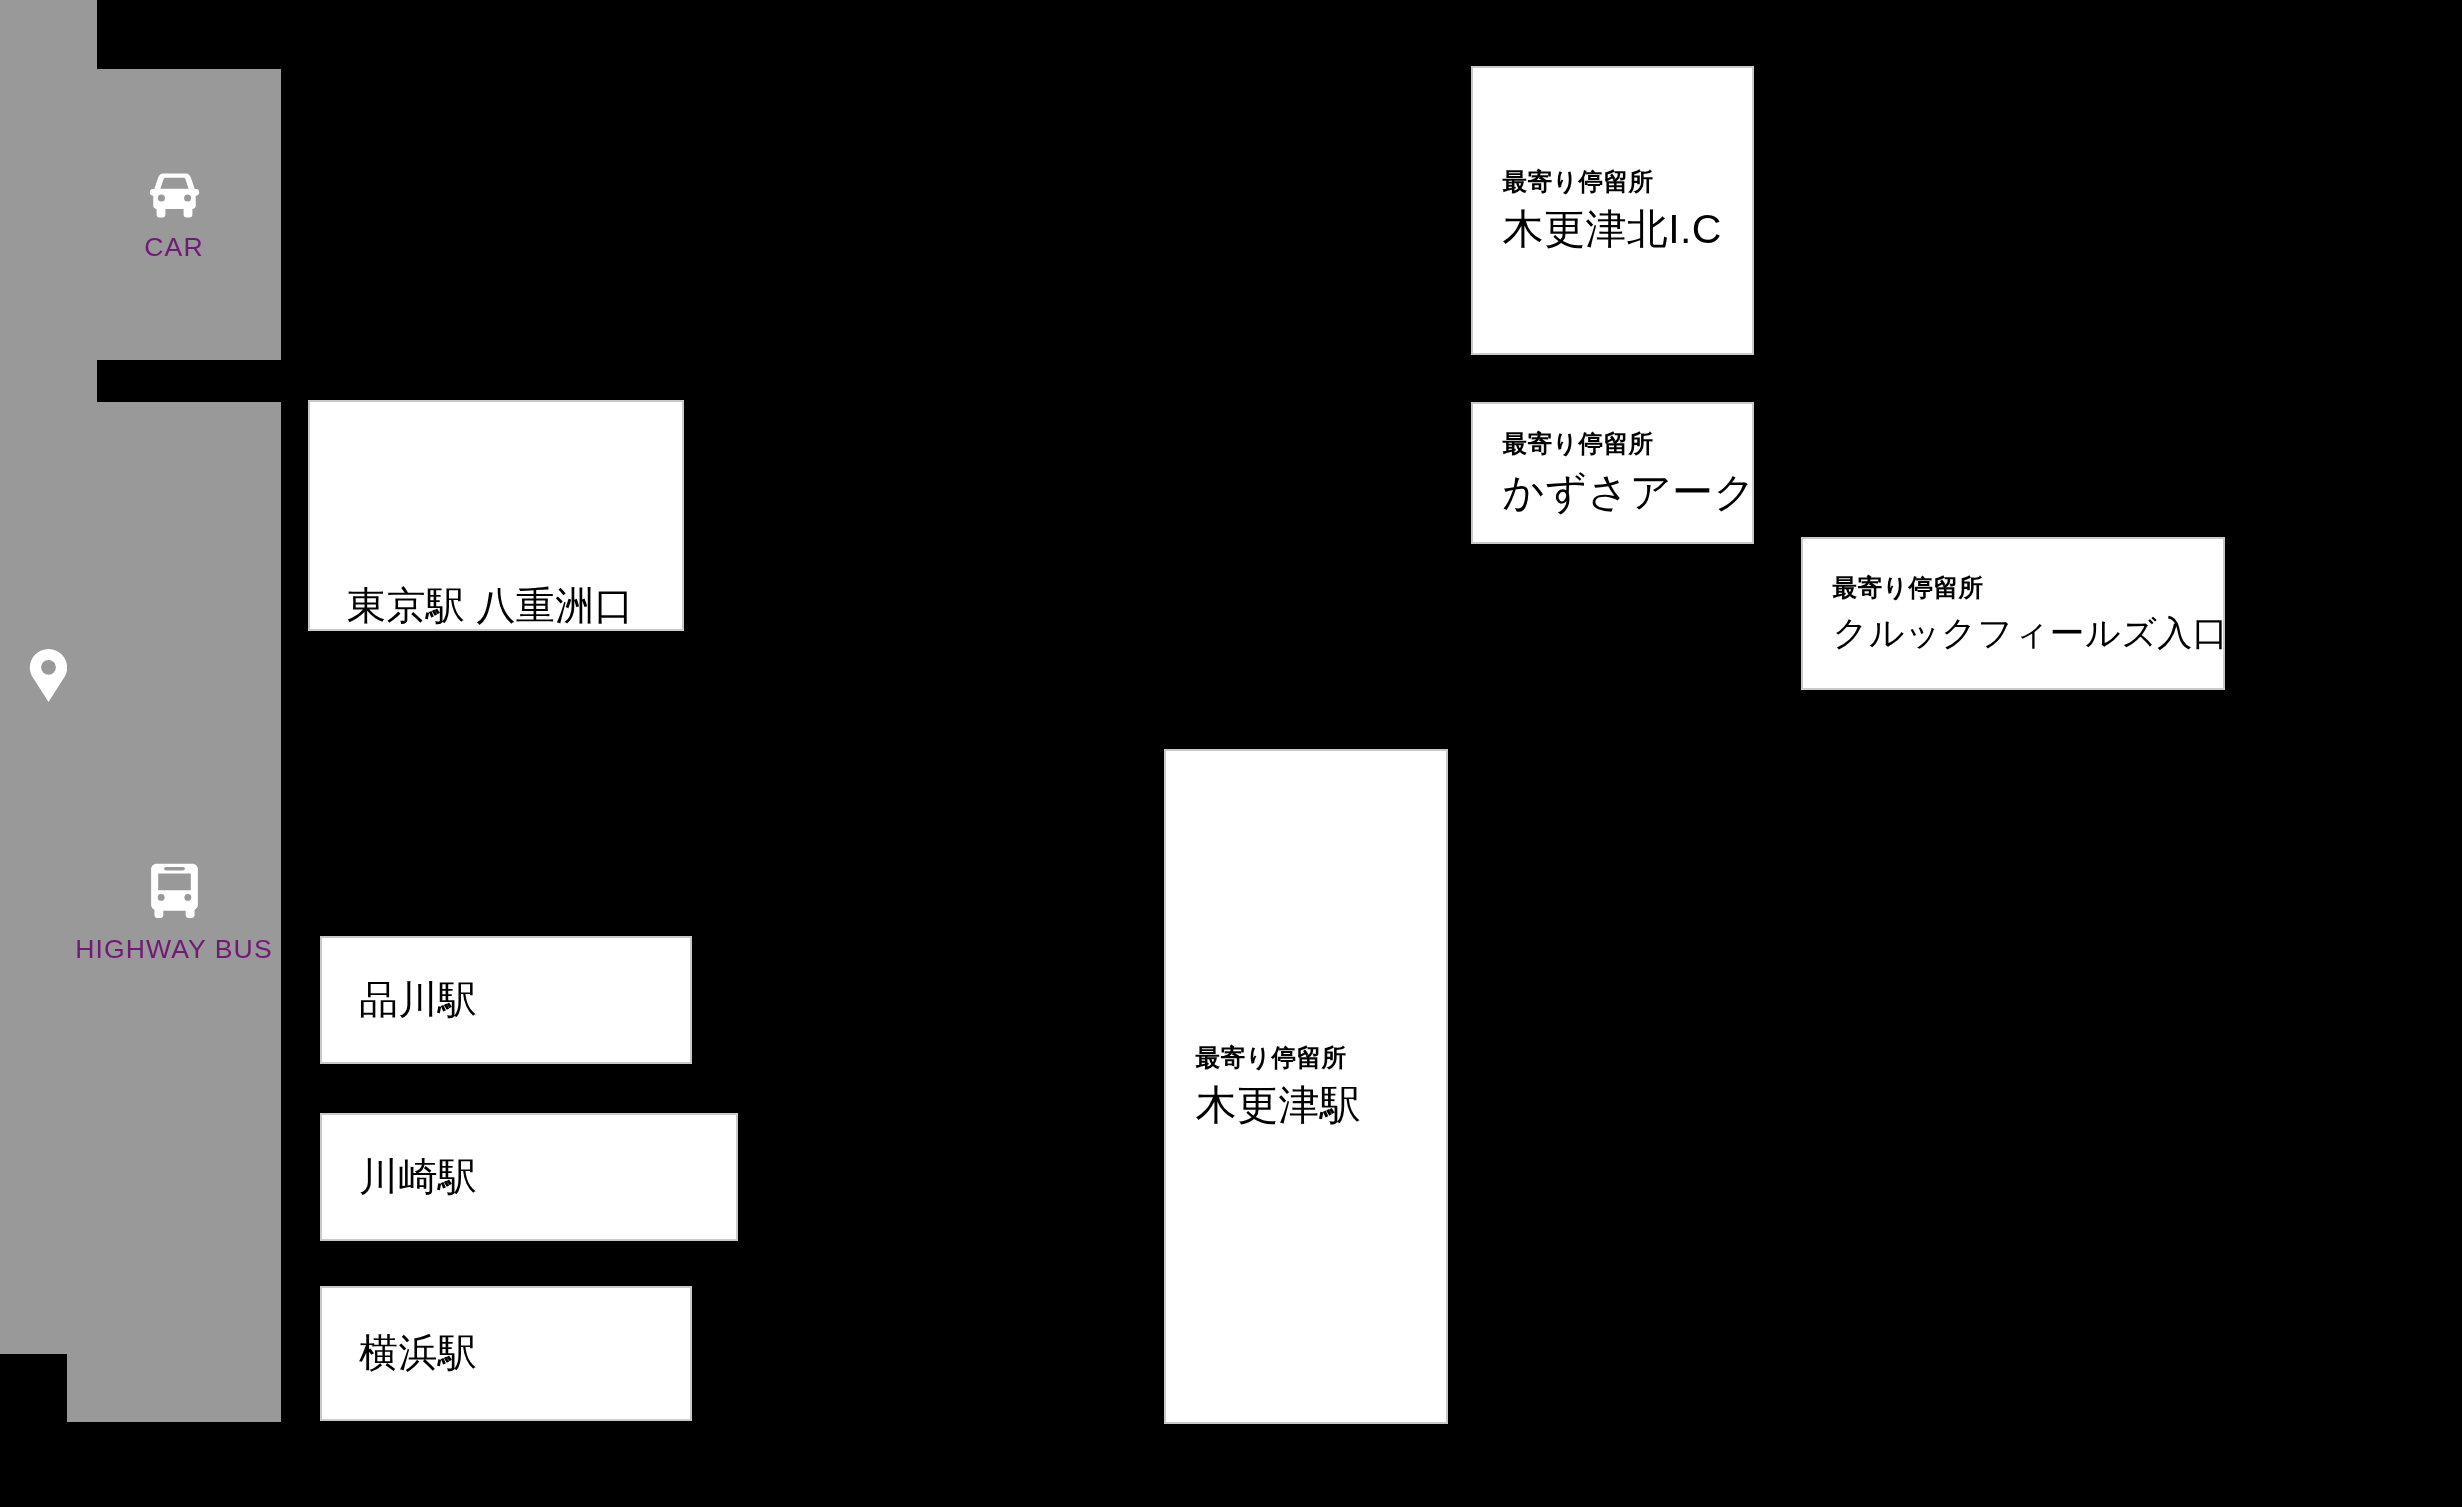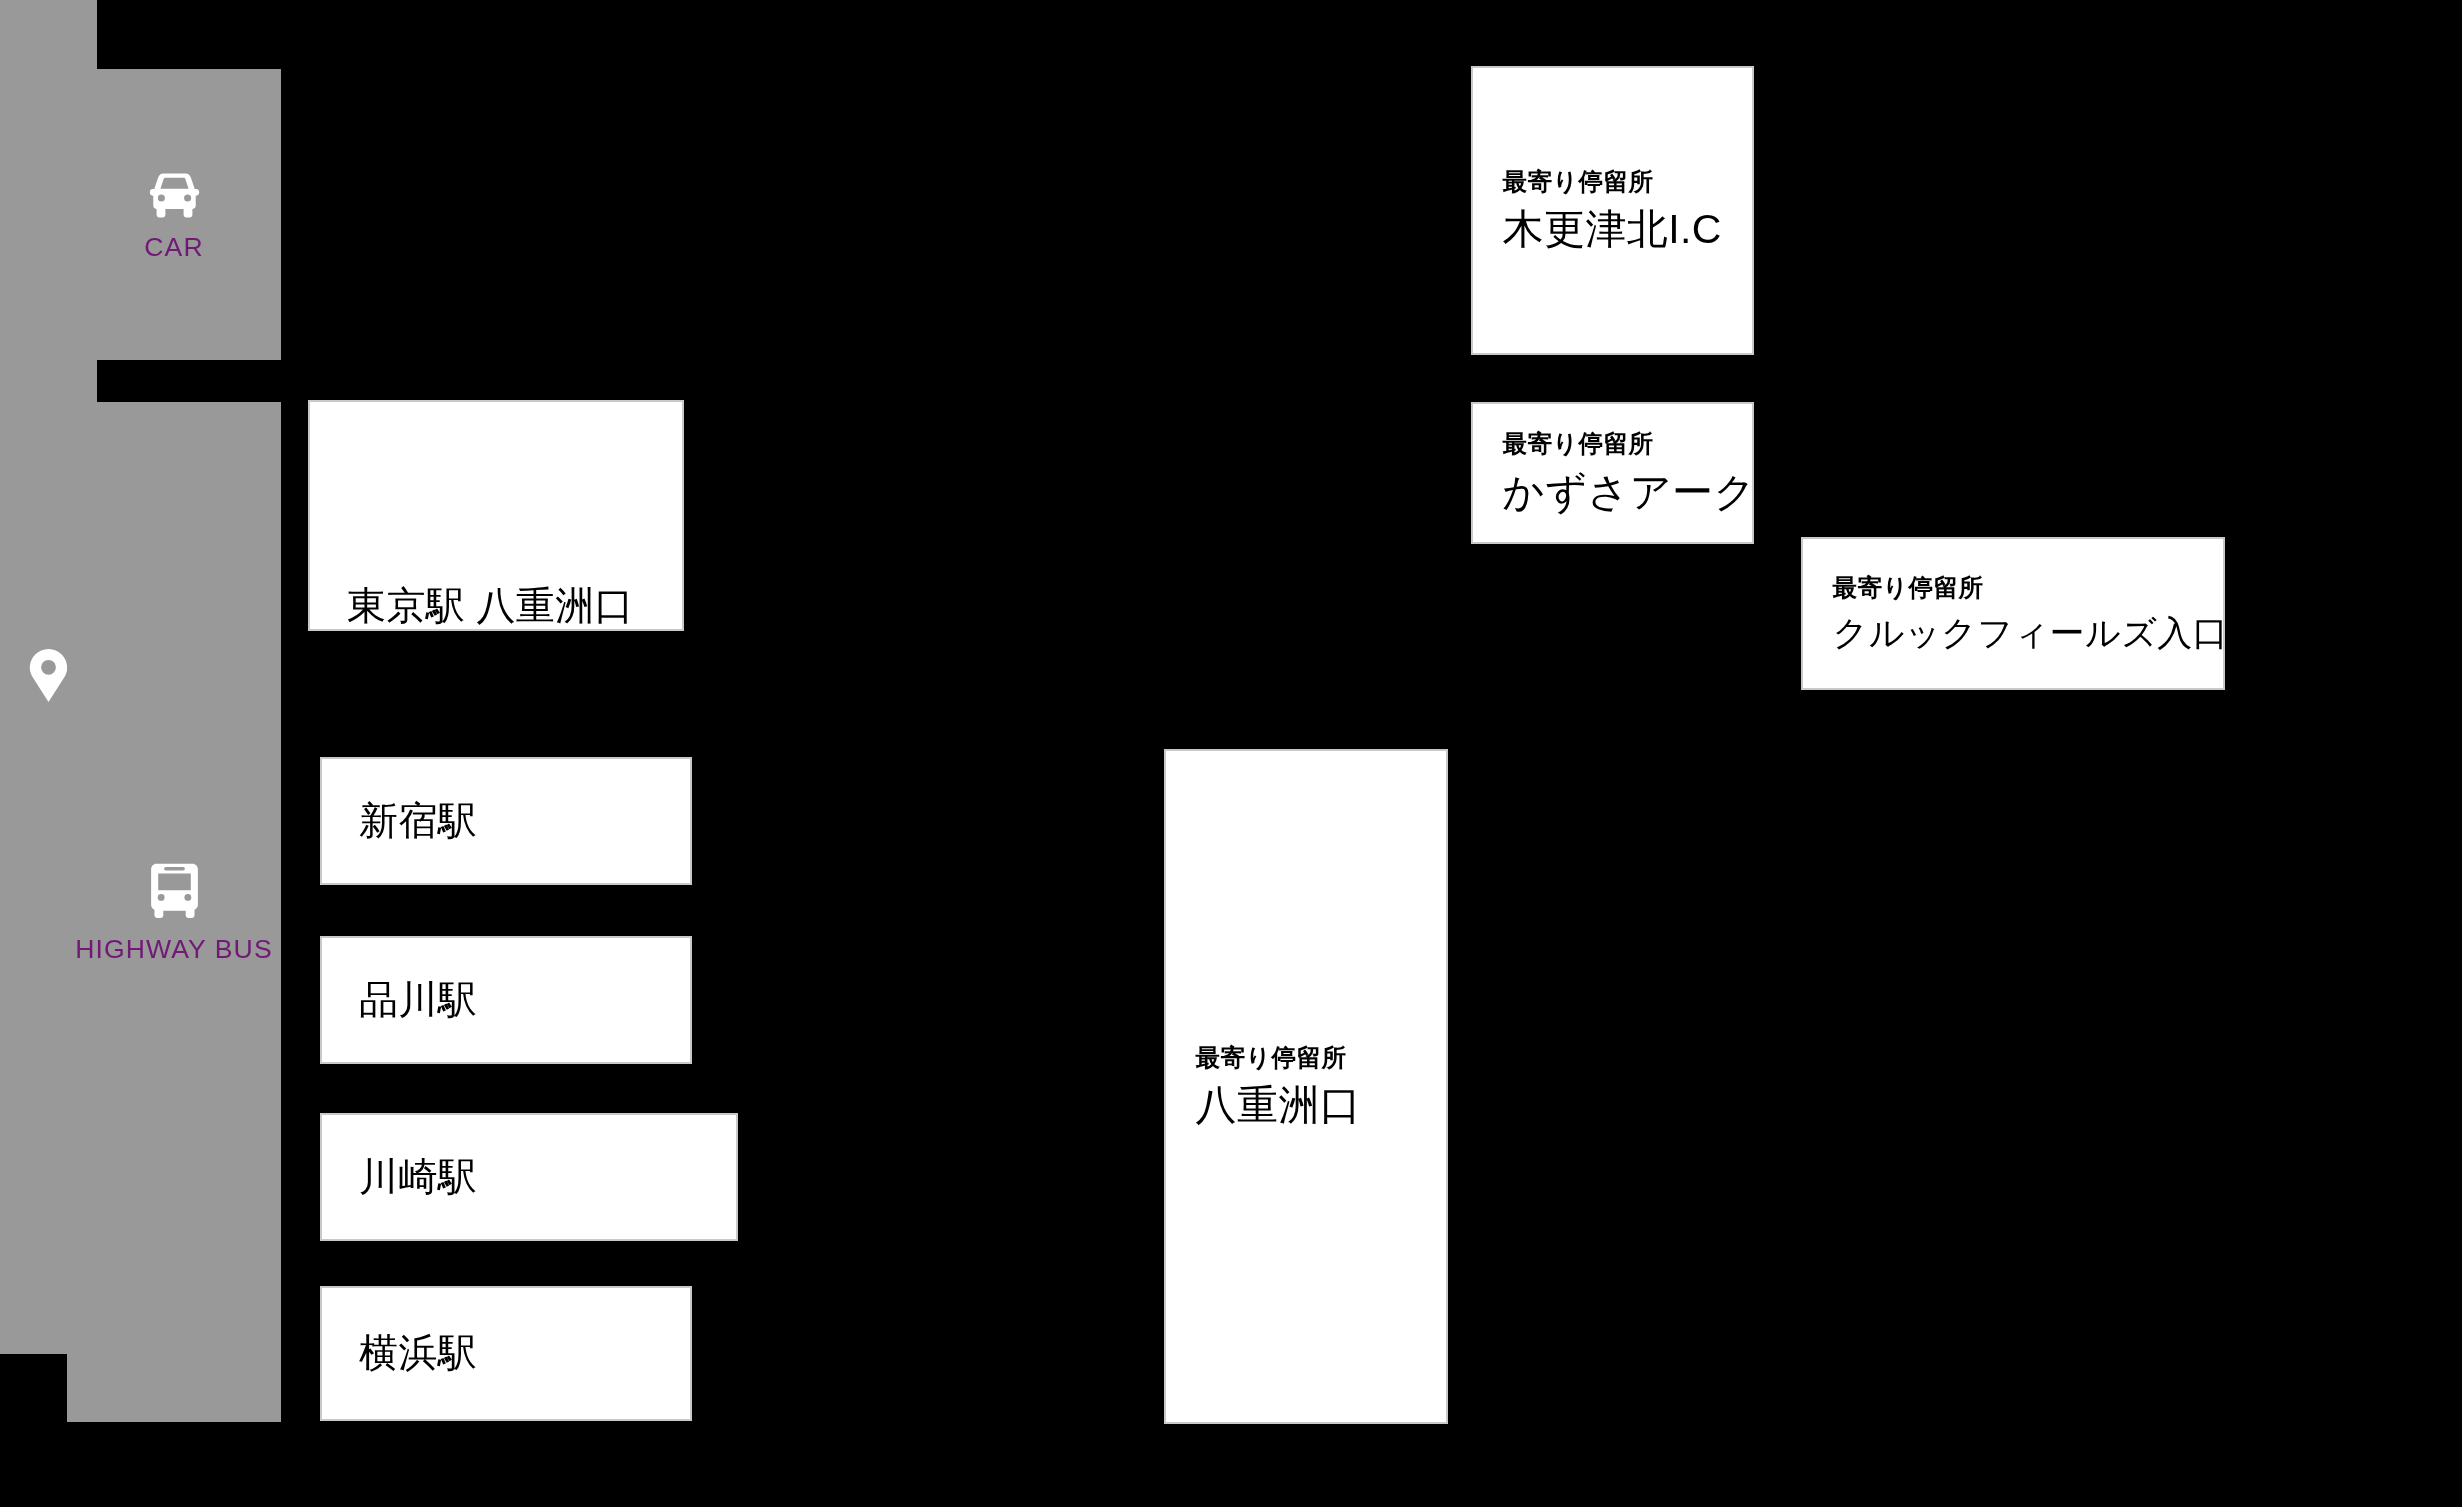--- a/index.html
+++ b/index.html
@@ -159,23 +159,20 @@
       </span>
       <span class="mode-label">HIGHWAY BUS</span>
     </div>
   </div>
 
 
   <div id="box-tokyo" class="box pad-left">
     <div class="box-title">東京駅 八重洲口</div>
   </div>
 
-  <div id="box-shinjuku" class="box pad-left">
-    <div class="box-title">新宿駅</div>
-  </div>
 
   <div id="box-shinagawa" class="box pad-left">
     <div class="box-title">品川駅</div>
   </div>
 
   <div id="box-kawasaki" class="box pad-left">
     <div class="box-title">川崎駅</div>
   </div>
 
   <div id="box-yokohama" class="box pad-left">
@@ -192,21 +189,21 @@
     <div class="box-title">かずさアーク</div>
   </div>
 
   <div id="box-kurkku" class="box pad-left-sm">
     <div class="box-sub">最寄り停留所</div>
     <div class="box-title">クルックフィールズ入口</div>
   </div>
 
   <div id="box-kisarazu-sta" class="box pad-left-sm">
     <div class="box-sub">最寄り停留所</div>
-    <div class="box-title">八重洲口</div>
+    <div class="box-title">木更津駅</div>
   </div>
 
   <div id="bar-destination">
     <span class="mode-icon">
       <svg width="39" height="55" viewBox="0 0 40 56" xmlns="http://www.w3.org/2000/svg" aria-hidden="true">
         <path fill="#ffffff" d="M20 0.8C9.4 0.8 0.8 9.4 0.8 20c0 4.1 1.4 7.4 3.8 11.1L20 55.2l15.4-24.1c2.4-3.7 3.8-7.0 3.8-11.1C39.2 9.4 30.6 0.8 20 0.8z"></path>
         <circle fill="#999999" cx="20" cy="19.6" r="7.6"></circle>
       </svg>
     </span>
   </div>

